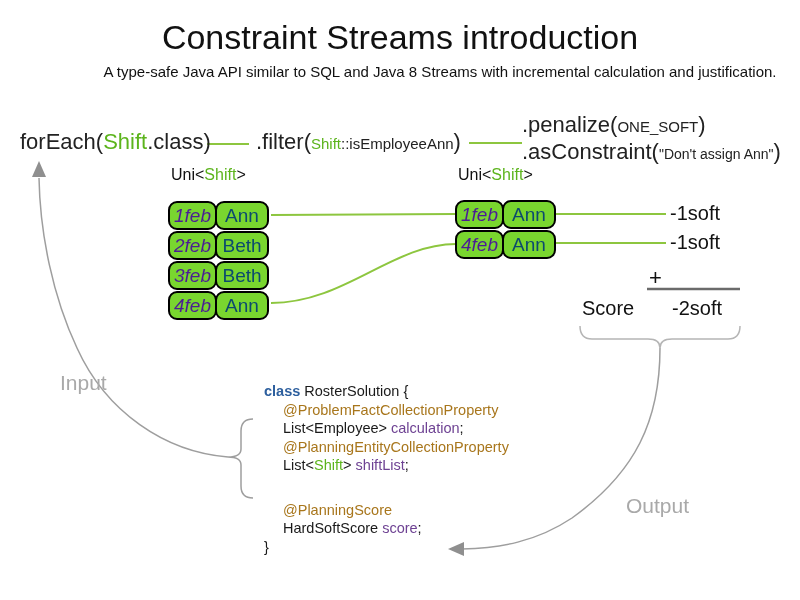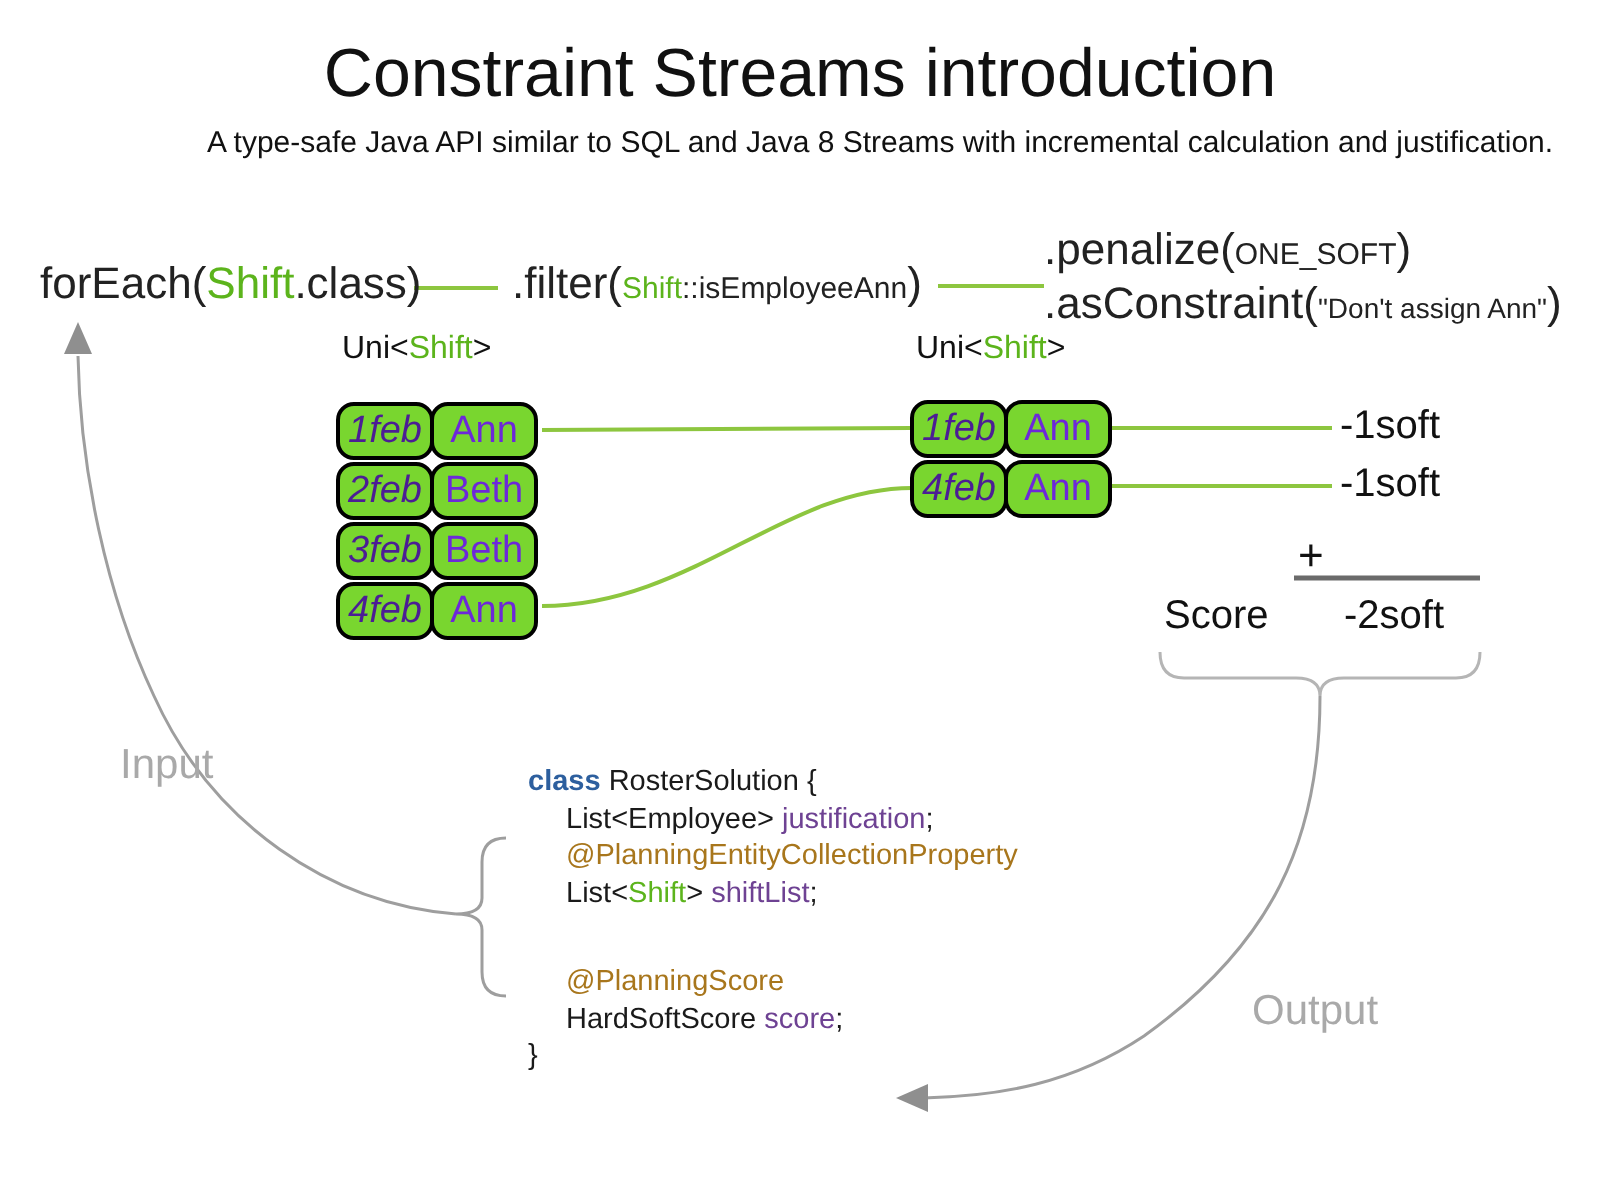--- a/index.html
+++ b/index.html
@@ -18,21 +18,21 @@
   .green{color:#5cb41c;}
   
   .stream{position:absolute;}
   .srow{display:flex;margin-bottom:1px;}
   .cell{
     box-sizing:border-box;height:29px;border:2.5px solid #000;border-radius:9px;
     background:#79d62f;display:flex;align-items:center;justify-content:center;
     font-size:19px;
   }
   .cell.date{width:49px;color:#4c1d95;font-style:italic;}
-  .cell.name{width:54px;margin-left:-2px;color:#6d28d9;}
+  .cell.name{width:54px;margin-left:-2px;color:#0c4a6e;}
   .unilabel{font-size:16px;color:#111;}
   .penalty{font-size:20px;color:#111;}
   .plus{font-size:22px;color:#111;}
   .scoretxt{font-size:20px;color:#111;}
   .graylabel{font-size:21px;color:#a9a9a9;margin-left:12px;}
   
   .code{position:absolute;left:264px;top:382px;font-size:14.5px;color:#1a1a1a;}
   .cl{line-height:18.5px;white-space:pre;}
   .cl.ind{padding-left:19px;}
   .cl.blank{height:26px;}
@@ -118,20 +118,21 @@
 
 <div class="abs plus layer" style="left:649px;top:265px;">+</div>
 <div class="abs scoretxt layer" style="left:582px;top:297px;">Score</div>
 <div class="abs scoretxt layer" style="left:672px;top:297px;">-2soft</div>
 
 <div class="abs graylabel layer" style="left:48px;top:371px;">Input</div>
 <div class="abs graylabel layer" style="left:614px;top:494px;">Output</div>
 
 <div class="code layer">
   <div class="cl"><span class="kw">class</span><span> RosterSolution {</span></div>
-  <div class="cl ind"><span>List&lt;Employee&gt; </span><span class="fld">justification</span><span>;</span></div>
+  <div class="cl ind"><span class="ann">@ProblemFactCollectionProperty</span></div>
+  <div class="cl ind"><span>List&lt;Employee&gt; </span><span class="fld">calculation</span><span>;</span></div>
   <div class="cl ind"><span class="ann">@PlanningEntityCollectionProperty</span></div>
   <div class="cl ind"><span>List&lt;</span><span class="green">Shift</span><span>&gt; </span><span class="fld">shiftList</span><span>;</span></div>
   <div class="cl blank"></div>
   <div class="cl ind"><span class="ann">@PlanningScore</span></div>
   <div class="cl ind"><span>HardSoftScore </span><span class="fld">score</span><span>;</span></div>
   <div class="cl"><span>}</span></div>
 </div>
 
 </body></html>

